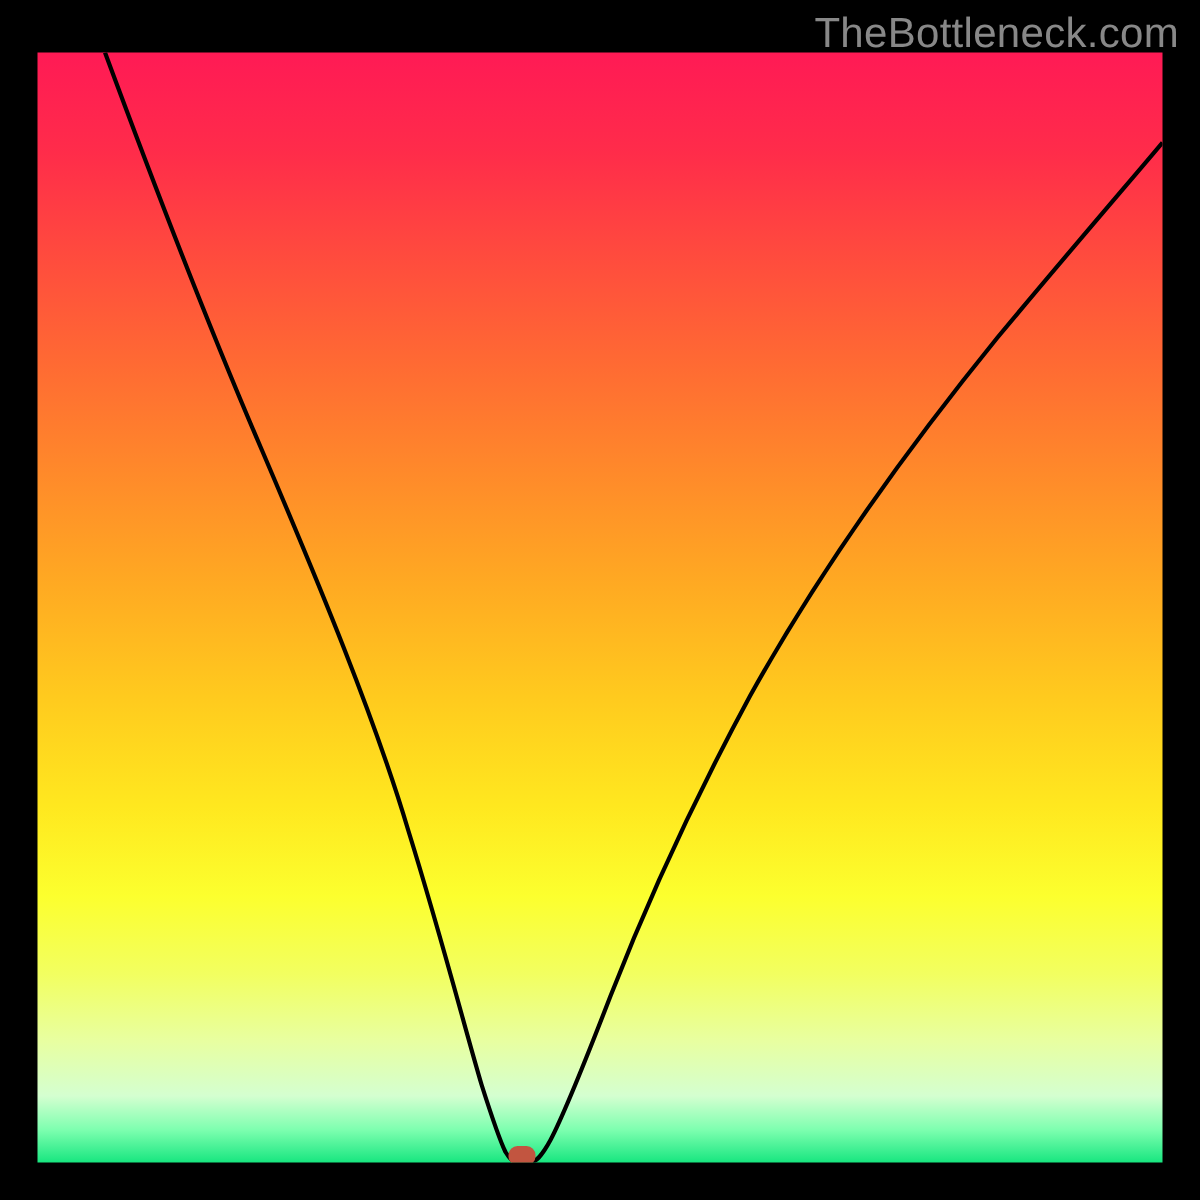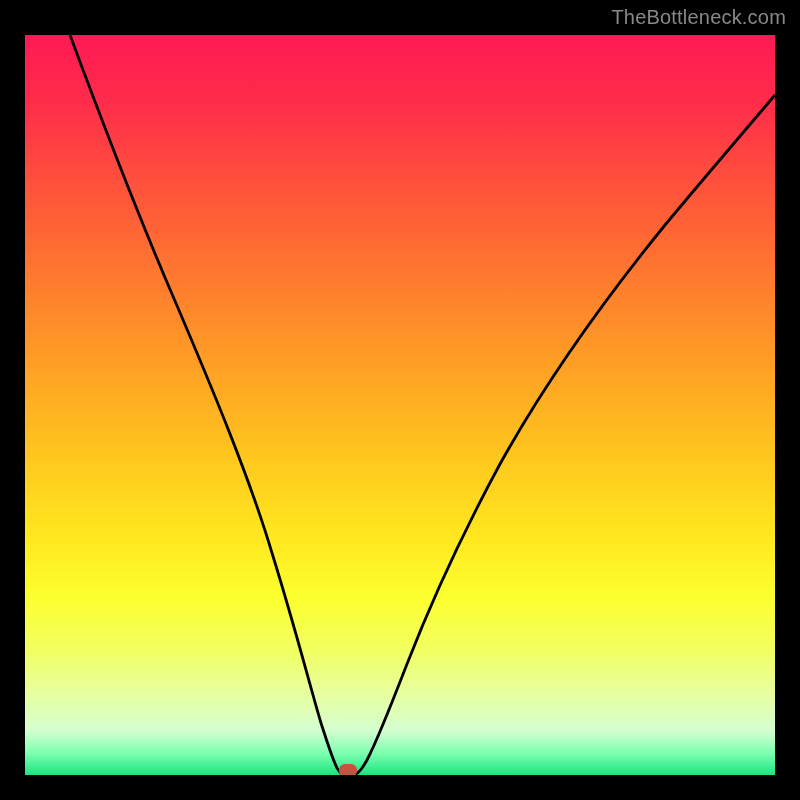--- a/index.html
+++ b/index.html
@@ -9,21 +9,21 @@
     background: #000;
     position: relative;
     font-family: Arial, sans-serif;
     overflow: hidden;
   }
   .watermark {
     position: absolute;
     top: 6px;
     right: 14px;
     color: #888;
-    font-size: 20px;
+    font-size: 28px;
     font-weight: normal;
     z-index: 10;
     letter-spacing: 0.2px;
   }
   .plot-area {
     position: absolute;
     left: 25px;
     top: 35px;
     width: 750px;
     height: 740px;

